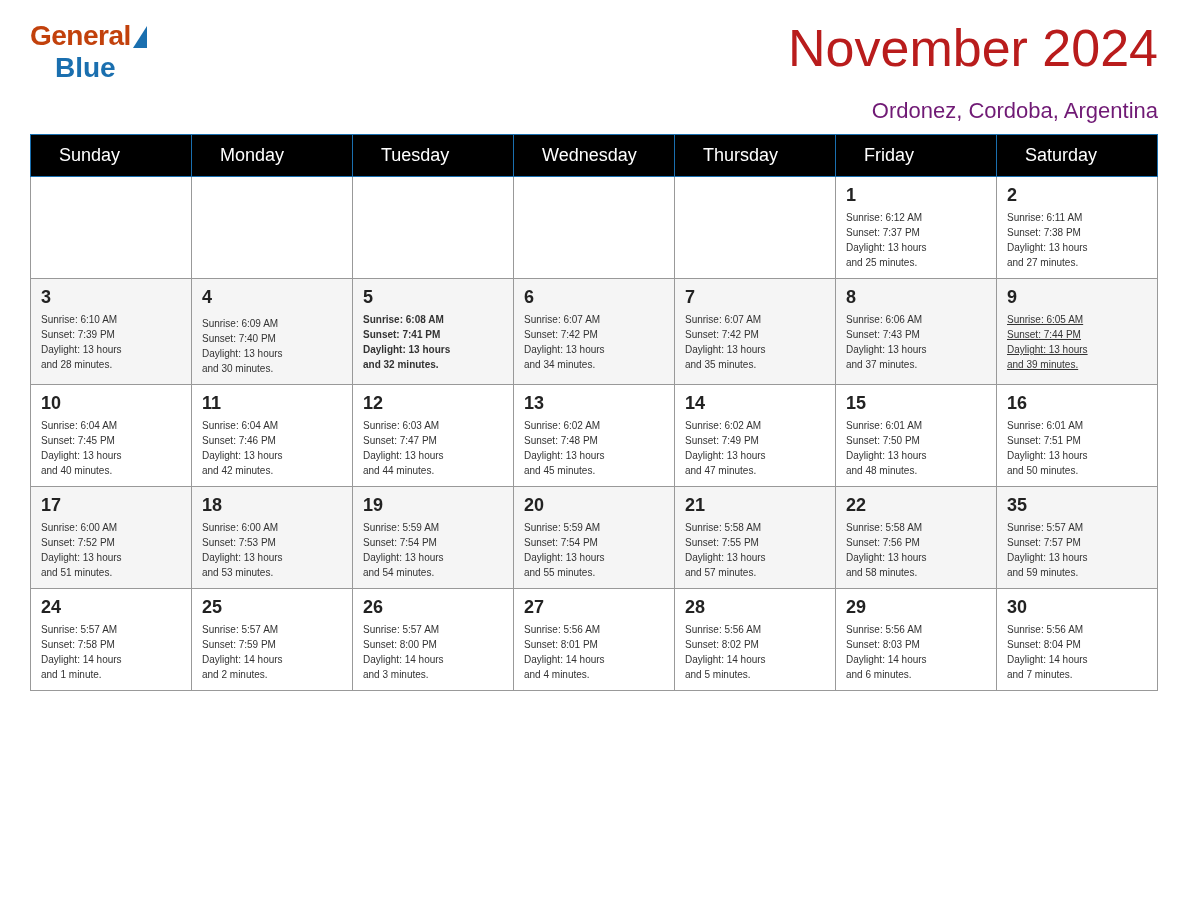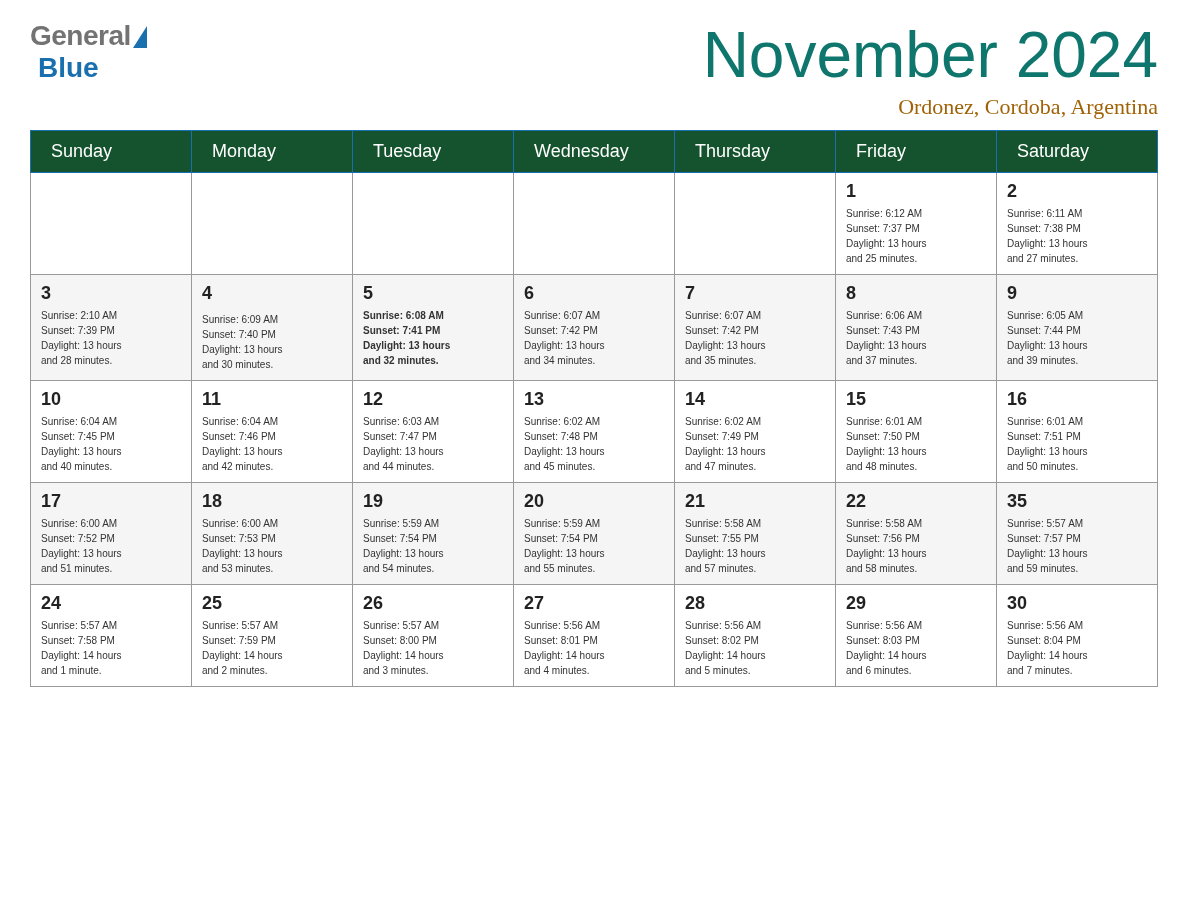--- a/index.html
+++ b/index.html
@@ -21,63 +21,62 @@
       flex-direction: column;
       align-items: flex-start;
     }
     .logo-top {
       display: flex;
       align-items: center;
     }
     .logo-general {
       font-size: 28px;
       font-weight: bold;
-      color: #737373;
+      color: #c2410c;
       letter-spacing: -0.5px;
     }
     .logo-triangle {
       width: 0;
       height: 0;
       border-left: 14px solid transparent;
       border-bottom: 22px solid #1a6faf;
       margin-left: 2px;
       margin-top: 2px;
     }
     .logo-bottom {
       font-size: 28px;
       font-weight: bold;
       color: #1a6faf;
       margin-left: 4px;
     }
     .title-section {
       text-align: right;
     }
     .calendar-title {
-      font-size: 64px;
+      font-size: 52px;
       font-weight: normal;
-      color: #0f766e;
+      color: #b91c1c;
       line-height: 1.1;
     }
     .calendar-subtitle {
       font-size: 22px;
-      color: #a16207;
-      margin-top: 4px;
-      font-family: Liberation Serif, serif;
+      color: #701a75;
+      margin-top: 21px;
     }
     .calendar-table {
       width: 100%;
       border-collapse: collapse;
       margin-top: 8px;
     }
     .calendar-table th {
-      background-color: #14532d;
+      background-color: #000000;
       color: #fff;
       font-size: 18px;
       font-weight: normal;
-      padding: 10px 20px;
+      padding: 10px 28px;
       text-align: left;
       border: 1px solid #1a6faf;
     }
     .calendar-table td {
       vertical-align: top;
       border: 1px solid #999;
       padding: 8px 10px;
       width: calc(100% / 7);
       min-height: 110px;
       background: #fff;
@@ -108,21 +107,21 @@
   </style>
 </head>
 <body>
 
 <div class="header">
   <div class="logo">
     <div class="logo-top">
       <span class="logo-general">General</span>
       <div class="logo-triangle"></div>
     </div>
-    <div style="margin-left:4px;">
+    <div style="margin-left:21px;">
       <span class="logo-bottom">Blue</span>
     </div>
   </div>
   <div class="title-section">
     <div class="calendar-title">November 2024</div>
     <div class="calendar-subtitle">Ordonez, Cordoba, Argentina</div>
   </div>
 </div>
 
 <table class="calendar-table">
@@ -155,21 +154,21 @@
           <div class="day-number">2</div>
           <div class="day-info" style="white-space: pre-line;">Sunrise: 6:11 AM
 Sunset: 7:38 PM
 Daylight: 13 hours
 and 27 minutes.</div>
         </td>
       </tr>
       <tr class="row-even">
         <td>
           <div class="day-number">3</div>
-          <div class="day-info" style="white-space: pre-line;">Sunrise: 2:10 AM
+          <div class="day-info" style="white-space: pre-line;">Sunrise: 6:10 AM
 Sunset: 7:39 PM
 Daylight: 13 hours
 and 28 minutes.</div>
         </td>
         <td>
           <div class="day-number">4</div>
           <div class="day-info" style="white-space: pre-line; margin-top: 8px;">Sunrise: 6:09 AM
 Sunset: 7:40 PM
 Daylight: 13 hours
 and 30 minutes.</div>
@@ -197,21 +196,21 @@
         </td>
         <td>
           <div class="day-number">8</div>
           <div class="day-info" style="white-space: pre-line;">Sunrise: 6:06 AM
 Sunset: 7:43 PM
 Daylight: 13 hours
 and 37 minutes.</div>
         </td>
         <td>
           <div class="day-number">9</div>
-          <div class="day-info" style="white-space: pre-line;">Sunrise: 6:05 AM
+          <div class="day-info" style="white-space: pre-line; text-decoration: underline;">Sunrise: 6:05 AM
 Sunset: 7:44 PM
 Daylight: 13 hours
 and 39 minutes.</div>
         </td>
       </tr>
       <tr class="row-odd">
         <td>
           <div class="day-number">10</div>
           <div class="day-info" style="white-space: pre-line;">Sunrise: 6:04 AM
 Sunset: 7:45 PM

